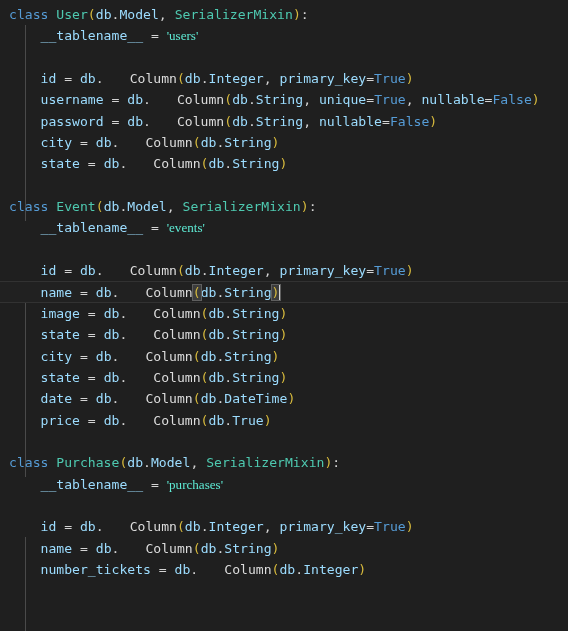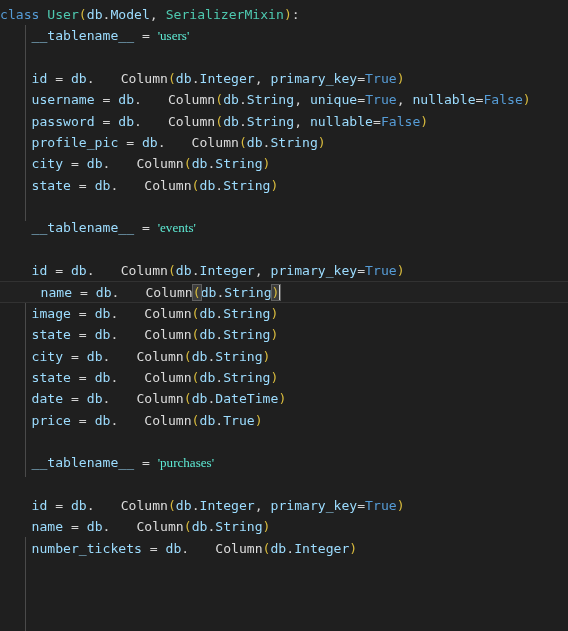--- a/index.html
+++ b/index.html
@@ -39,20 +39,21 @@
     position: relative;
     z-index: 2;
   }
   .line {
     position: relative;
     height: 21.35px;
     line-height: 21.35px;
     font-size: 13.1px;
     letter-spacing: 0px;
     white-space: pre;
+    padding-left: 9px;
     color: #d4d4d4;
     box-sizing: border-box;
   }
   .line.active {
     background: #212121;
     border-top: 1px solid #323232;
     border-bottom: 1px solid #323232;
     height: 21.35px;
     padding-left: 9px;
     margin-left: 0;
@@ -98,29 +99,29 @@
 
     <div class="line"><span></span></div>
 
     <div class="line"><span class="op">    </span><span class="var">id</span><span class="op"> = </span><span class="var">db</span><span class="op">.</span><span class="fn">Column</span><span class="paren">(</span><span class="var">db</span><span class="op">.</span><span class="var">Integer</span><span class="op">, </span><span class="var">primary_key</span><span class="op">=</span><span class="kw">True</span><span class="paren">)</span></div>
 
     <div class="line"><span class="op">    </span><span class="var">username</span><span class="op"> = </span><span class="var">db</span><span class="op">.</span><span class="fn">Column</span><span class="paren">(</span><span class="var">db</span><span class="op">.</span><span class="var">String</span><span class="op">, </span><span class="var">unique</span><span class="op">=</span><span class="kw">True</span><span class="op">, </span><span class="var">nullable</span><span class="op">=</span><span class="kw">False</span><span class="paren">)</span></div>
 
     <div class="line"><span class="op">    </span><span class="var">password</span><span class="op"> = </span><span class="var">db</span><span class="op">.</span><span class="fn">Column</span><span class="paren">(</span><span class="var">db</span><span class="op">.</span><span class="var">String</span><span class="op">, </span><span class="var">nullable</span><span class="op">=</span><span class="kw">False</span><span class="paren">)</span></div>
 
 
-    <div class="line"><span class="op">    </span><span class="var">profile_pic</span><span class="op"> = </span><span class="var">db</span><span class="op">.</span><span class="fn">Column</span><span class="paren">(</span><span class="var">db</span><span class="op">.</span><span class="var">String</span><span class="paren">)</span></div>
 
 
     <div class="line"><span class="op">    </span><span class="var">city</span><span class="op"> = </span><span class="var">db</span><span class="op">.</span><span class="fn">Column</span><span class="paren">(</span><span class="var">db</span><span class="op">.</span><span class="var">String</span><span class="paren">)</span></div>
 
     <div class="line"><span class="op">    </span><span class="var">state</span><span class="op"> = </span><span class="var">db</span><span class="op">.</span><span class="fn">Column</span><span class="paren">(</span><span class="var">db</span><span class="op">.</span><span class="var">String</span><span class="paren">)</span></div>
 
     <div class="line"><span></span></div>
 
+    <div class="line"><span class="kw">class</span><span class="op"> </span><span class="cls">Event</span><span class="paren">(</span><span class="var">db</span><span class="op">.</span><span class="var">Model</span><span class="op">, </span><span class="cls">SerializerMixin</span><span class="paren">)</span><span class="op">:</span></div>
 
     <div class="line"><span class="op">    </span><span class="var">__tablename__</span><span class="op"> = </span><span class="str">'events'</span></div>
 
     <div class="line"><span></span></div>
 
     <div class="line"><span class="op">    </span><span class="var">id</span><span class="op"> = </span><span class="var">db</span><span class="op">.</span><span class="fn">Column</span><span class="paren">(</span><span class="var">db</span><span class="op">.</span><span class="var">Integer</span><span class="op">, </span><span class="var">primary_key</span><span class="op">=</span><span class="kw">True</span><span class="paren">)</span></div>
 
     <div class="line active"><span class="op">    </span><span class="var">name</span><span class="op"> = </span><span class="var">db</span><span class="op">.</span><span class="fn">Column</span><span class="paren brmatch">(</span><span class="var">db</span><span class="op">.</span><span class="var">String</span><span class="paren brmatch">)</span><span class="caret"></span></div>
 
     <div class="line"><span class="op">    </span><span class="var">image</span><span class="op"> = </span><span class="var">db</span><span class="op">.</span><span class="fn">Column</span><span class="paren">(</span><span class="var">db</span><span class="op">.</span><span class="var">String</span><span class="paren">)</span></div>
@@ -130,20 +131,21 @@
     <div class="line"><span class="op">    </span><span class="var">city</span><span class="op"> = </span><span class="var">db</span><span class="op">.</span><span class="fn">Column</span><span class="paren">(</span><span class="var">db</span><span class="op">.</span><span class="var">String</span><span class="paren">)</span></div>
 
     <div class="line"><span class="op">    </span><span class="var">state</span><span class="op"> = </span><span class="var">db</span><span class="op">.</span><span class="fn">Column</span><span class="paren">(</span><span class="var">db</span><span class="op">.</span><span class="var">String</span><span class="paren">)</span></div>
 
     <div class="line"><span class="op">    </span><span class="var">date</span><span class="op"> = </span><span class="var">db</span><span class="op">.</span><span class="fn">Column</span><span class="paren">(</span><span class="var">db</span><span class="op">.</span><span class="var">DateTime</span><span class="paren">)</span></div>
 
     <div class="line"><span class="op">    </span><span class="var">price</span><span class="op"> = </span><span class="var">db</span><span class="op">.</span><span class="fn">Column</span><span class="paren">(</span><span class="var">db</span><span class="op">.</span><span class="var">True</span><span class="paren">)</span></div>
 
     <div class="line"><span></span></div>
 
+    <div class="line"><span class="kw">class</span><span class="op"> </span><span class="cls">Purchase</span><span class="paren">(</span><span class="var">db</span><span class="op">.</span><span class="var">Model</span><span class="op">, </span><span class="cls">SerializerMixin</span><span class="paren">)</span><span class="op">:</span></div>
 
     <div class="line"><span class="op">    </span><span class="var">__tablename__</span><span class="op"> = </span><span class="str">'purchases'</span></div>
 
     <div class="line"><span></span></div>
 
     <div class="line"><span class="op">    </span><span class="var">id</span><span class="op"> = </span><span class="var">db</span><span class="op">.</span><span class="fn">Column</span><span class="paren">(</span><span class="var">db</span><span class="op">.</span><span class="var">Integer</span><span class="op">, </span><span class="var">primary_key</span><span class="op">=</span><span class="kw">True</span><span class="paren">)</span></div>
 
     <div class="line"><span class="op">    </span><span class="var">name</span><span class="op"> = </span><span class="var">db</span><span class="op">.</span><span class="fn">Column</span><span class="paren">(</span><span class="var">db</span><span class="op">.</span><span class="var">String</span><span class="paren">)</span></div>
 
     <div class="line"><span class="op">    </span><span class="var">number_tickets</span><span class="op"> = </span><span class="var">db</span><span class="op">.</span><span class="fn">Column</span><span class="paren">(</span><span class="var">db</span><span class="op">.</span><span class="var">Integer</span><span class="paren">)</span></div>

